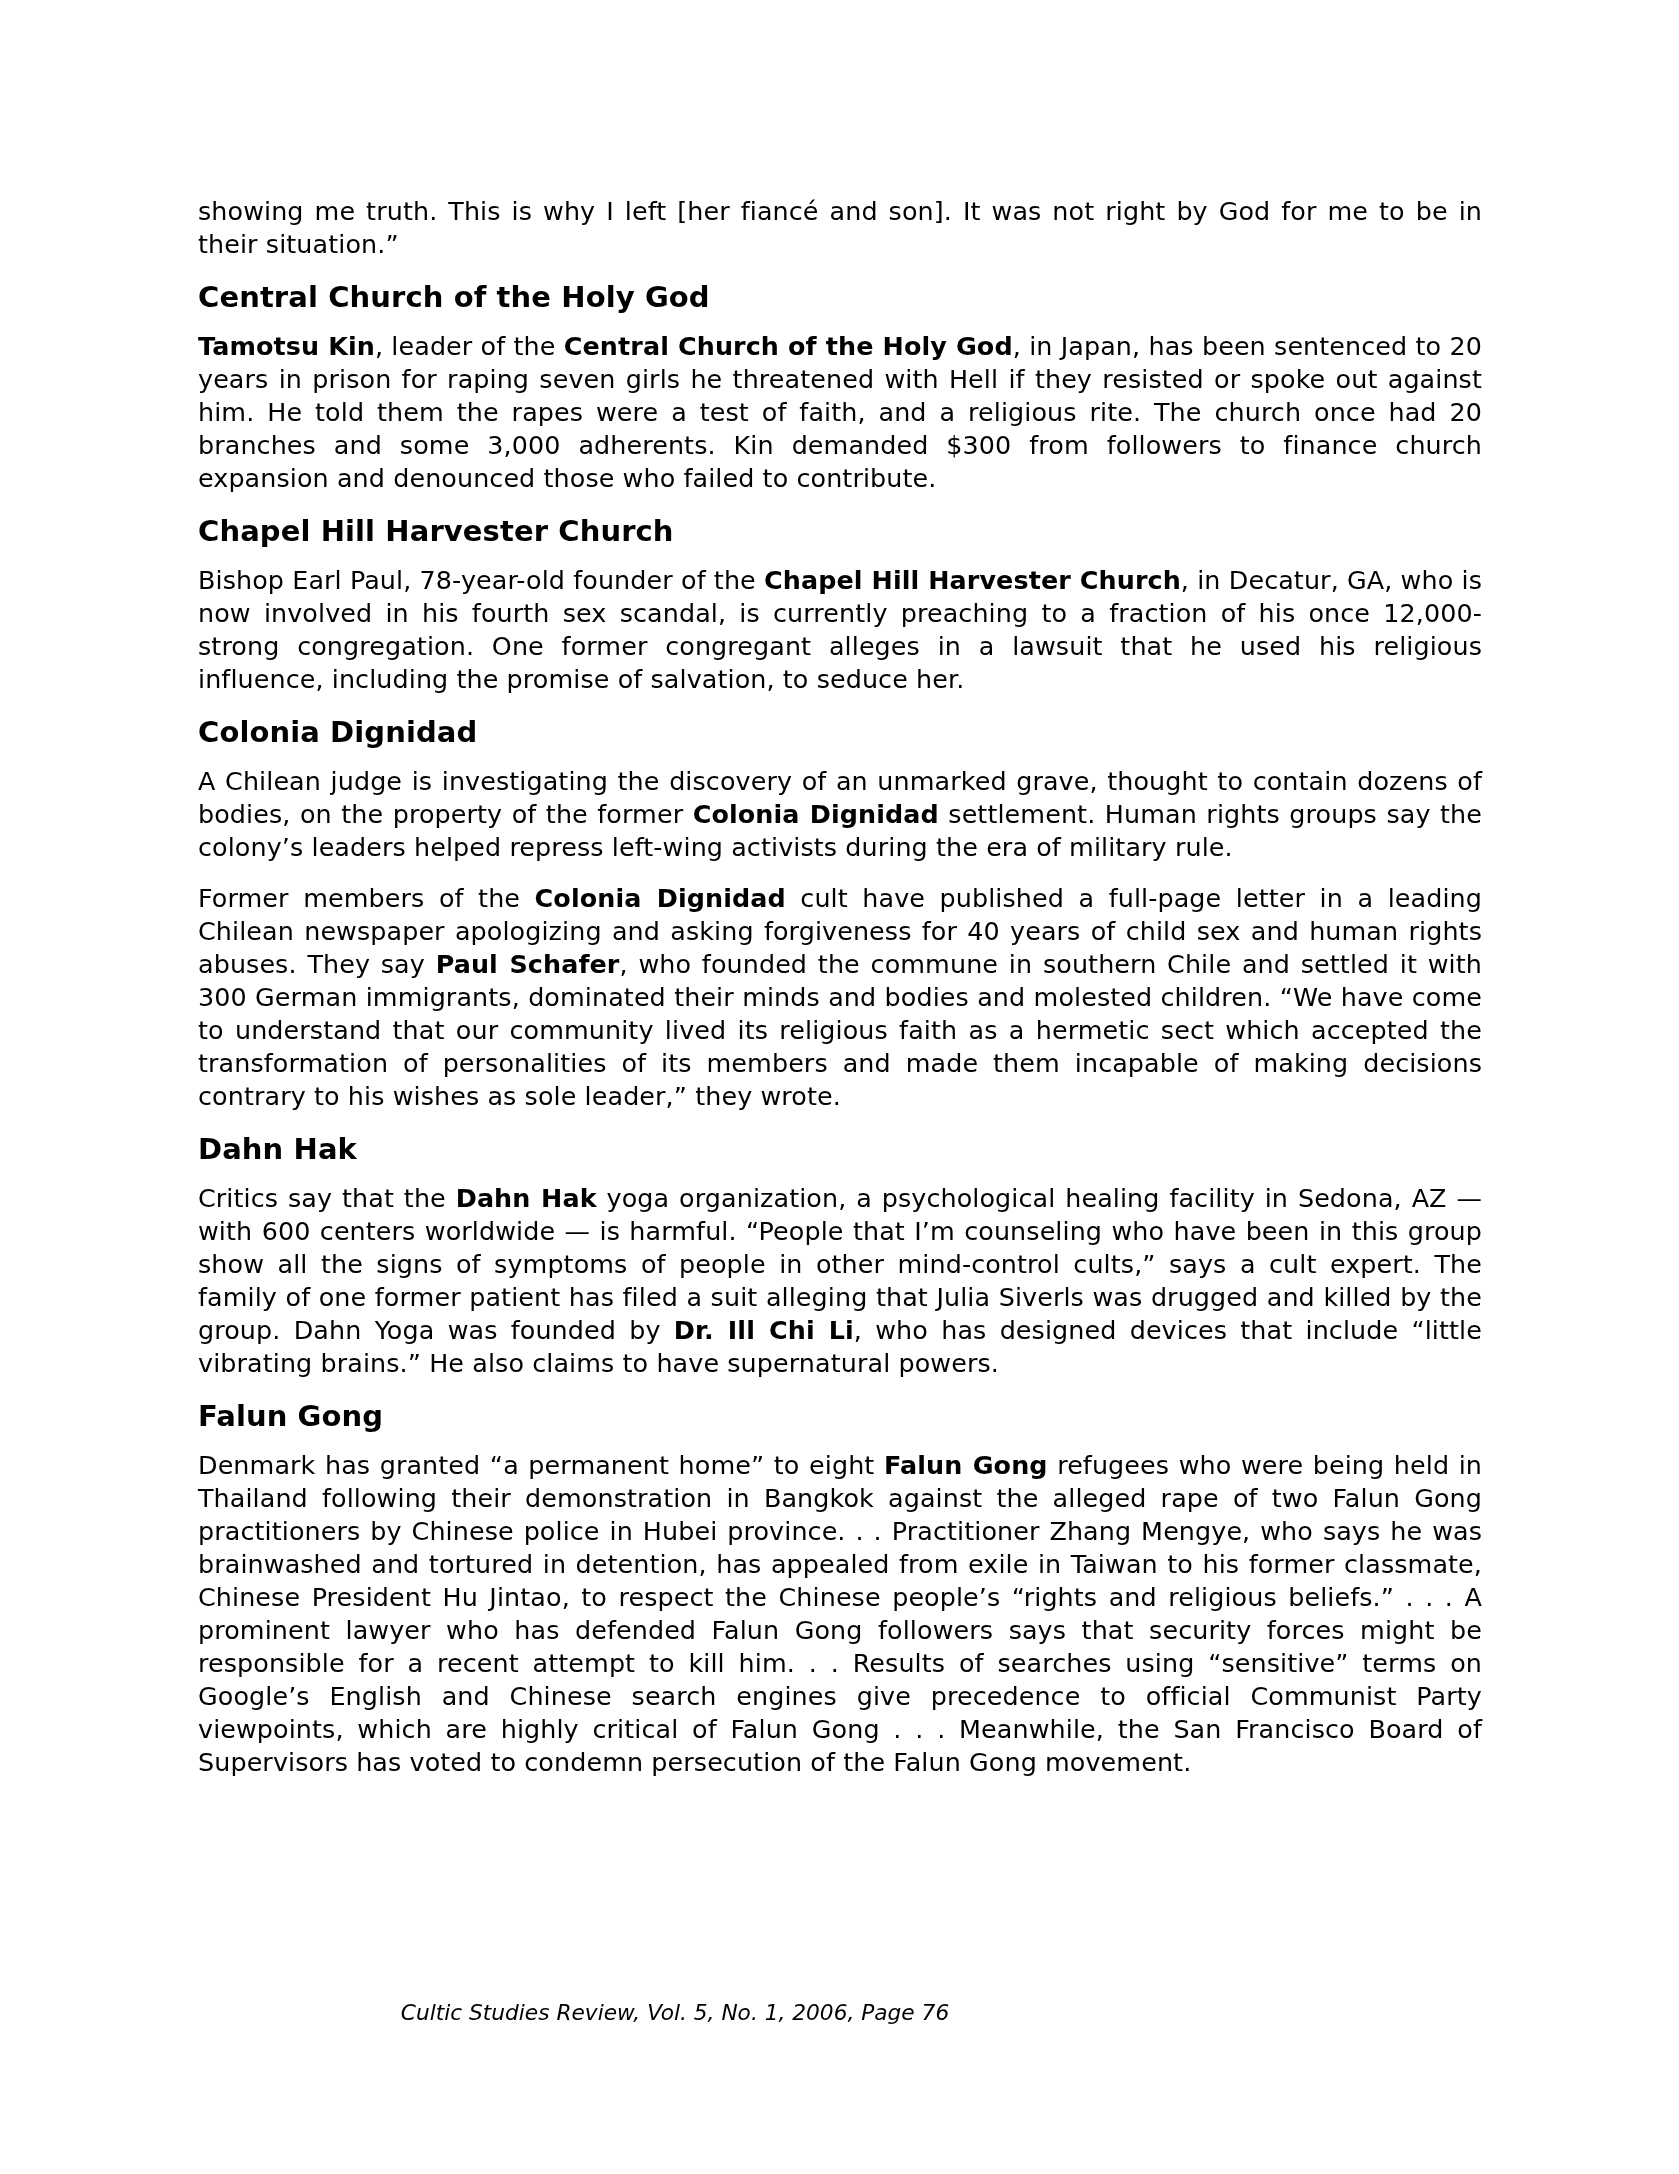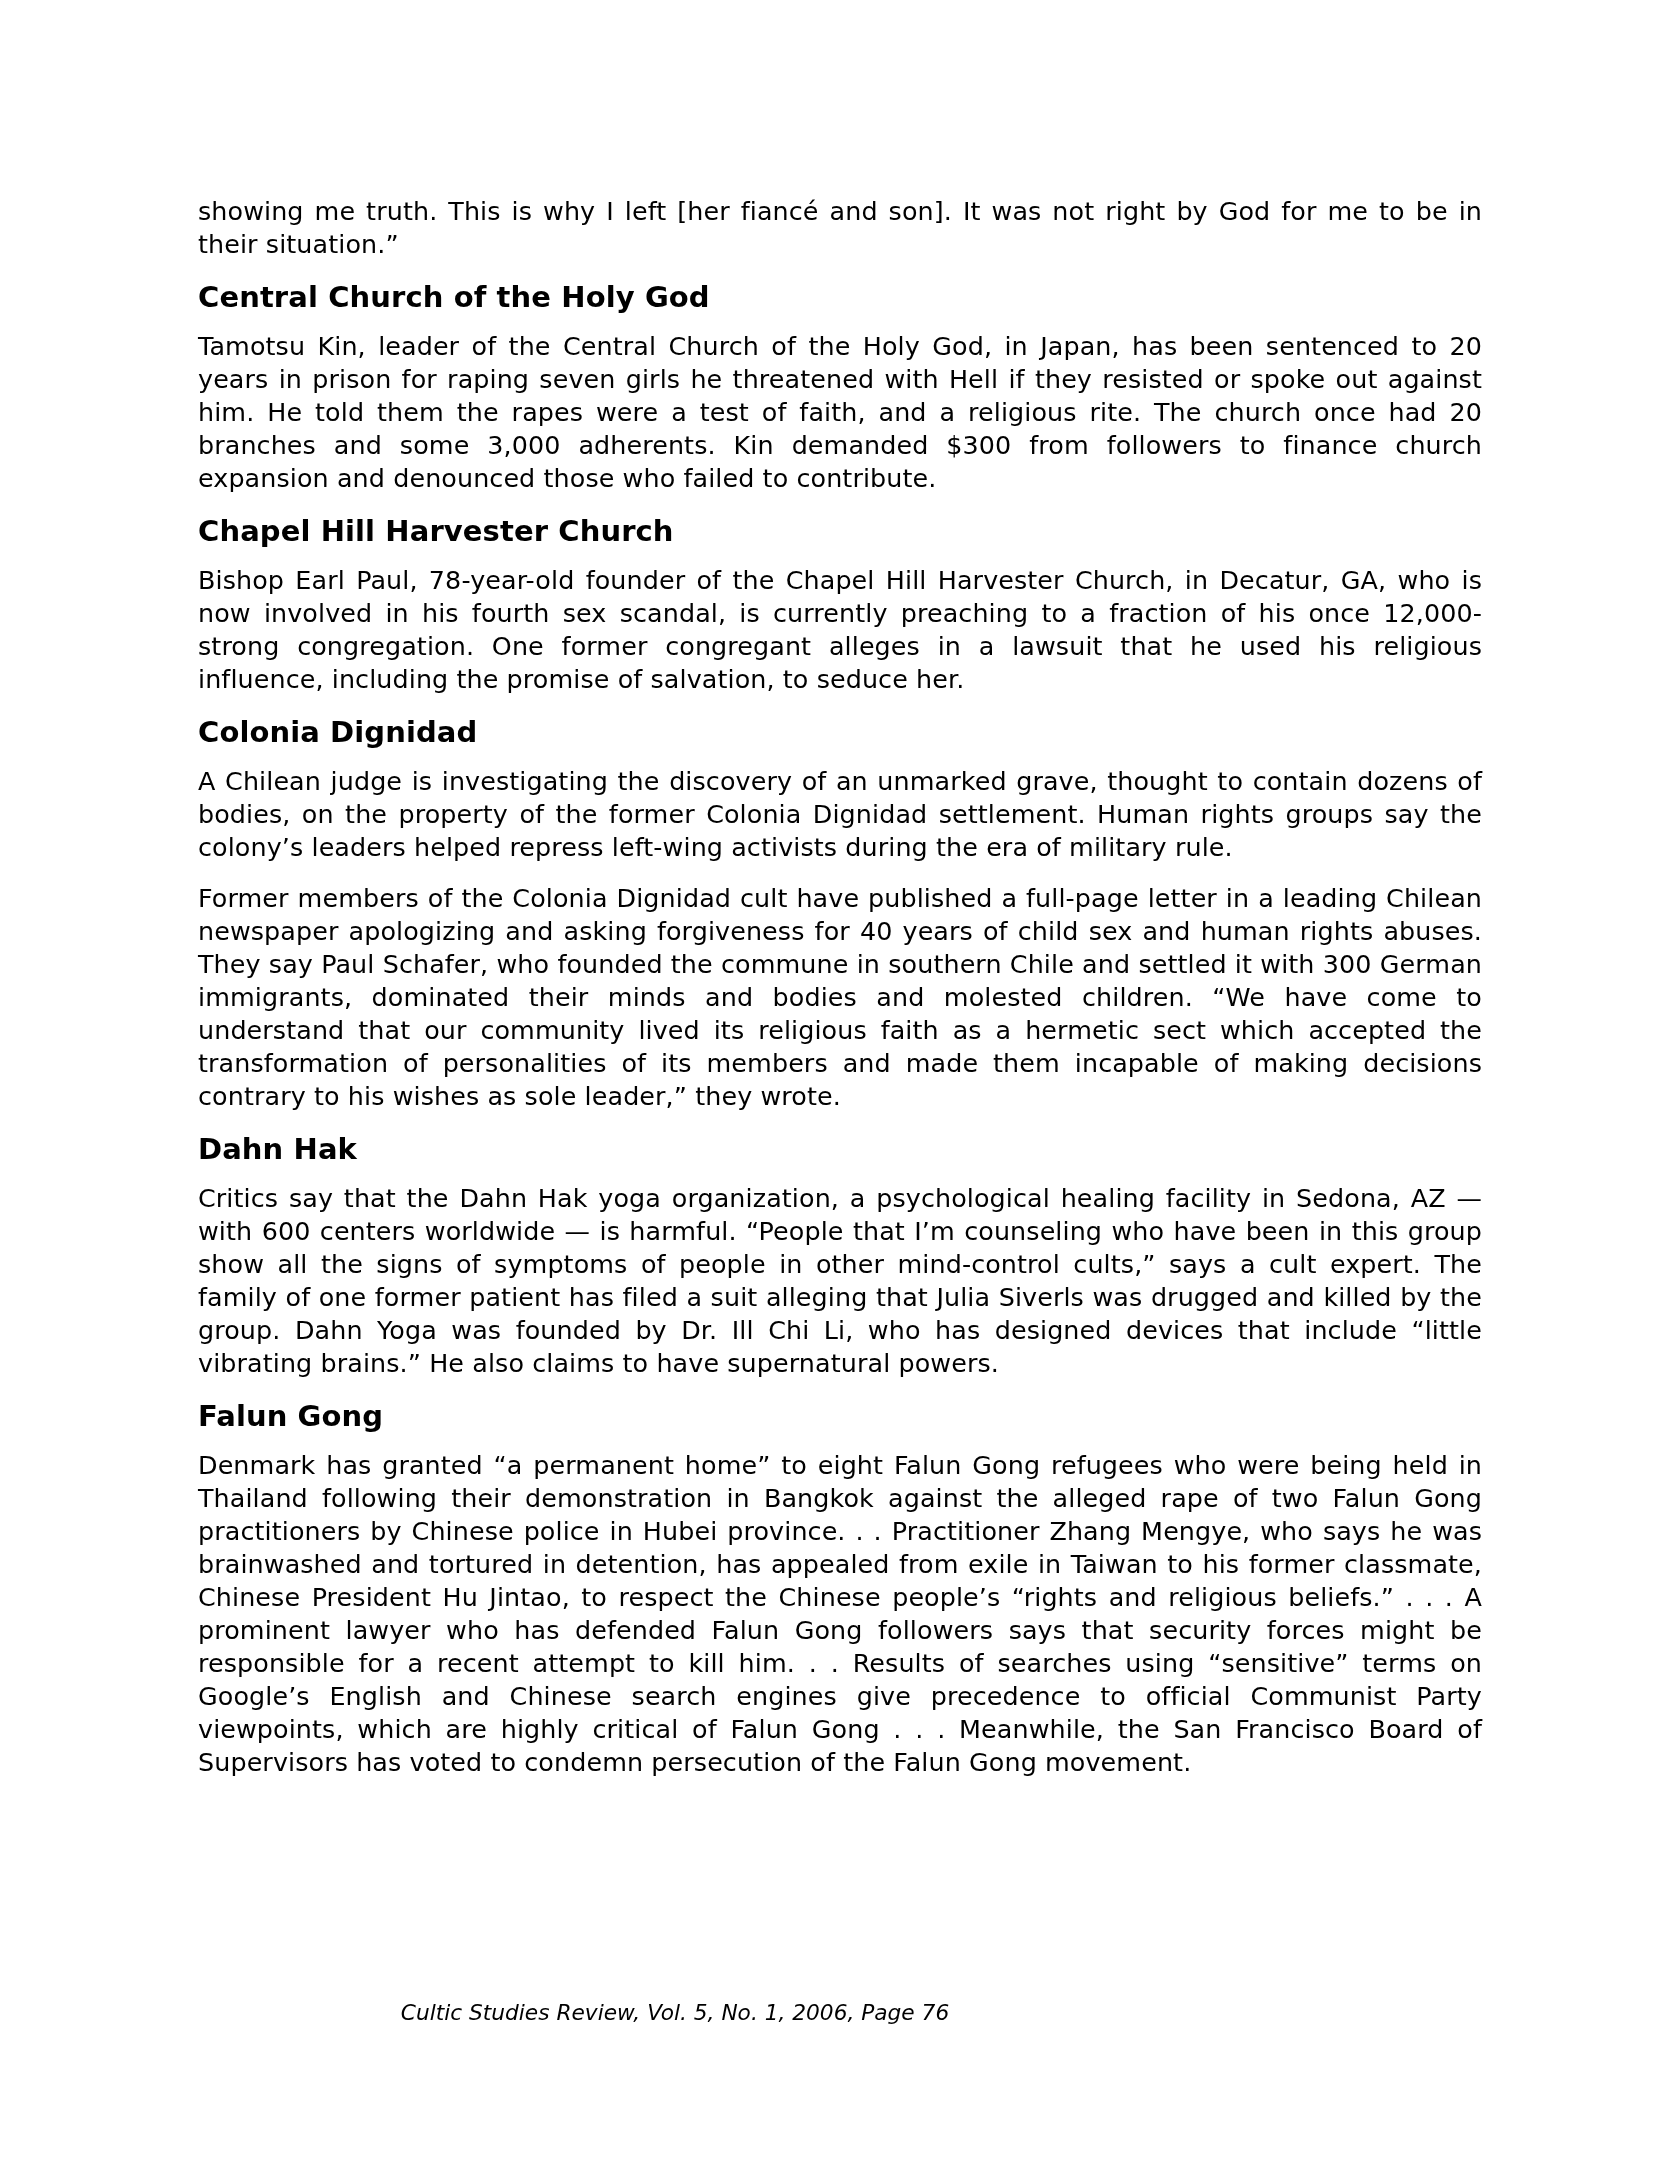--- a/index.html
+++ b/index.html
@@ -19,21 +19,21 @@
     margin: 0 0 18px 0;
     text-align: justify;
   }
   h2 {
     font-family: "DejaVu Sans", sans-serif;
     font-weight: bold;
     font-size: 29px;
     line-height: 36px;
     margin: 0 0 15px 0;
   }
-  b { font-weight: normal; }
+  b { font-weight: bold; }
   .footer {
     position: absolute;
     left: 0;
     width: 1350px;
     top: 2000px;
     text-align: center;
     font-family: "DejaVu Sans", sans-serif;
     font-style: italic;
     font-size: 21.7px;
     color: #000000;

